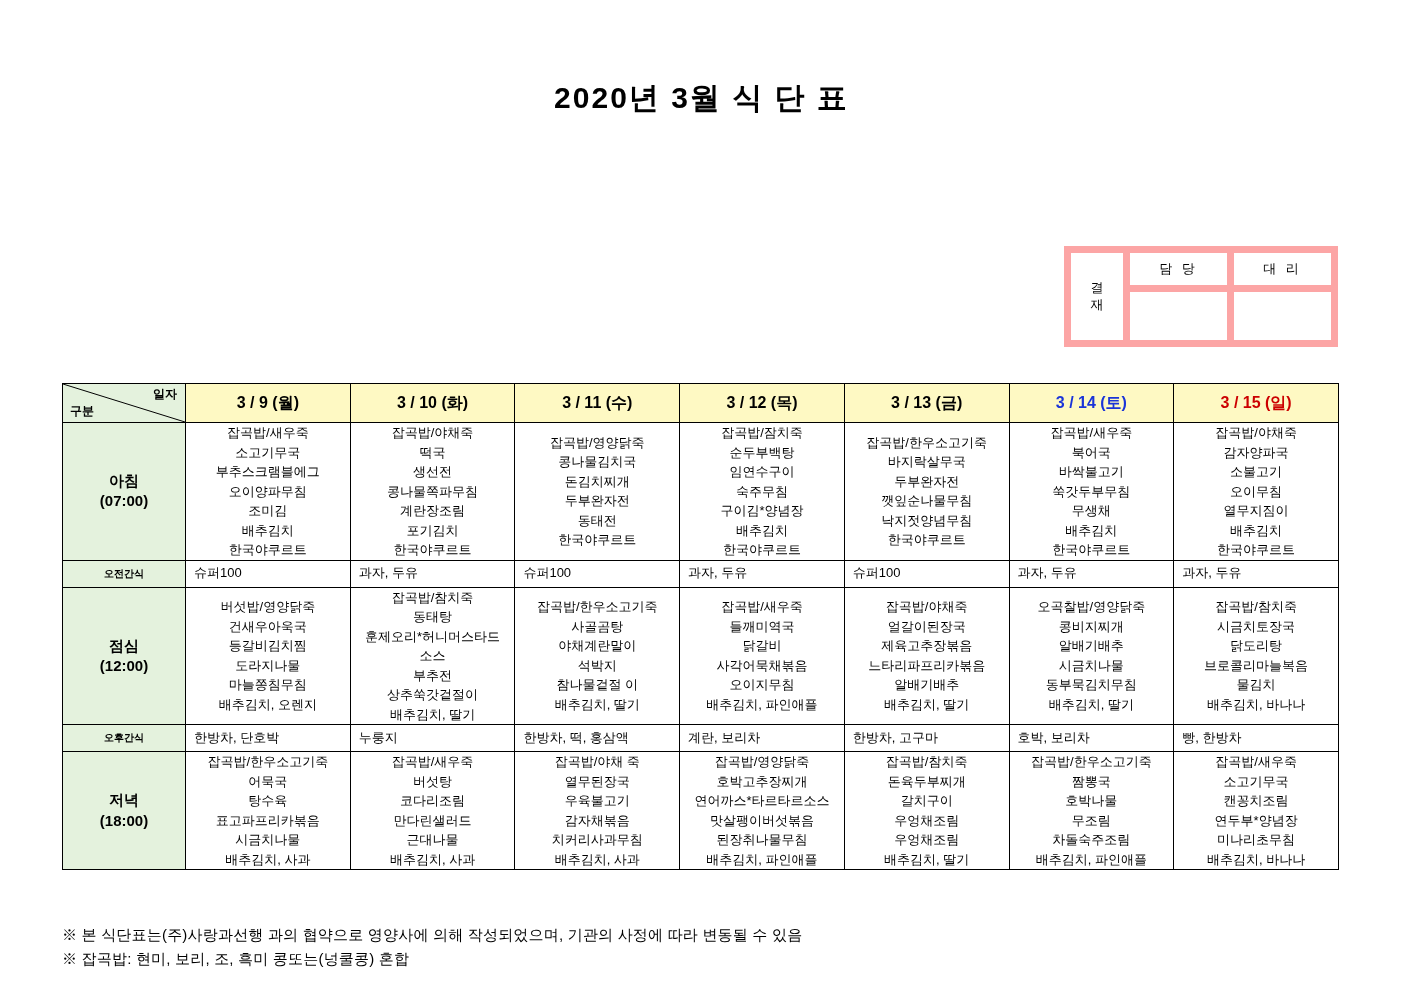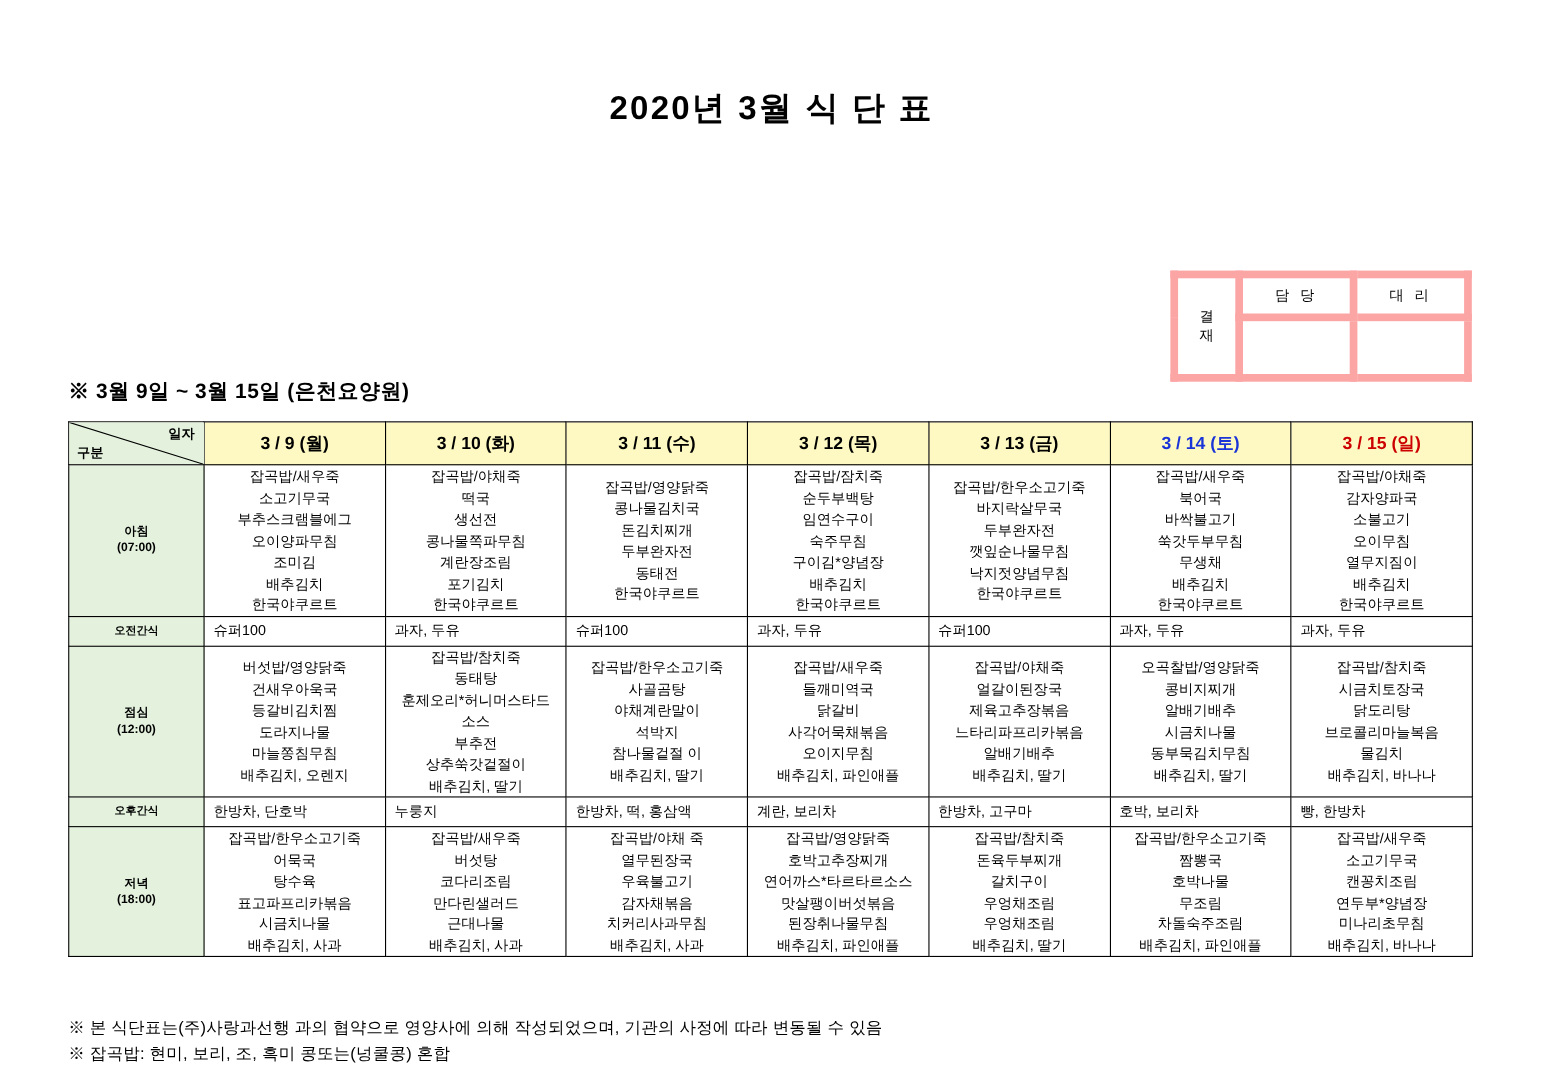--- a/index.html
+++ b/index.html
@@ -109,21 +109,21 @@
     font-weight: bold;
     height: 38px;
     text-align: center;
   }
   th.dayhead.sat { color: #1a34d8; }
   th.dayhead.sun { color: #cc0000; }
   td.rowlabel {
     background: #e4f2dd;
     text-align: center;
     font-weight: bold;
-    font-size: 11px;
+    font-size: 15px;
     line-height: 1.35;
   }
   td.rowlabel.small {
     font-size: 10px;
     height: 24px;
   }
   td.cell {
     text-align: center;
     font-size: 13px;
     line-height: 1.5;
@@ -164,21 +164,20 @@
       <td class="approval-head">담 당</td>
       <td class="approval-head">대 리</td>
     </tr>
     <tr>
       <td class="approval-cell"></td>
       <td class="approval-cell"></td>
     </tr>
   </tbody>
     </table>
 
-  <div class="subtitle">※ 3월 9일 ~ 3월 15일 (은천요양원)</div>
 
   <table class="menu">
     <thead>
       <tr>
         <th class="corner">
           <svg class="diag" viewBox="0 0 122 38" preserveAspectRatio="none">
             <line x1="0" y1="0" x2="122" y2="38" stroke="#000" stroke-width="1"></line>
           </svg>
           <span class="lbl-date">일자</span>
           <span class="lbl-div">구분</span>

